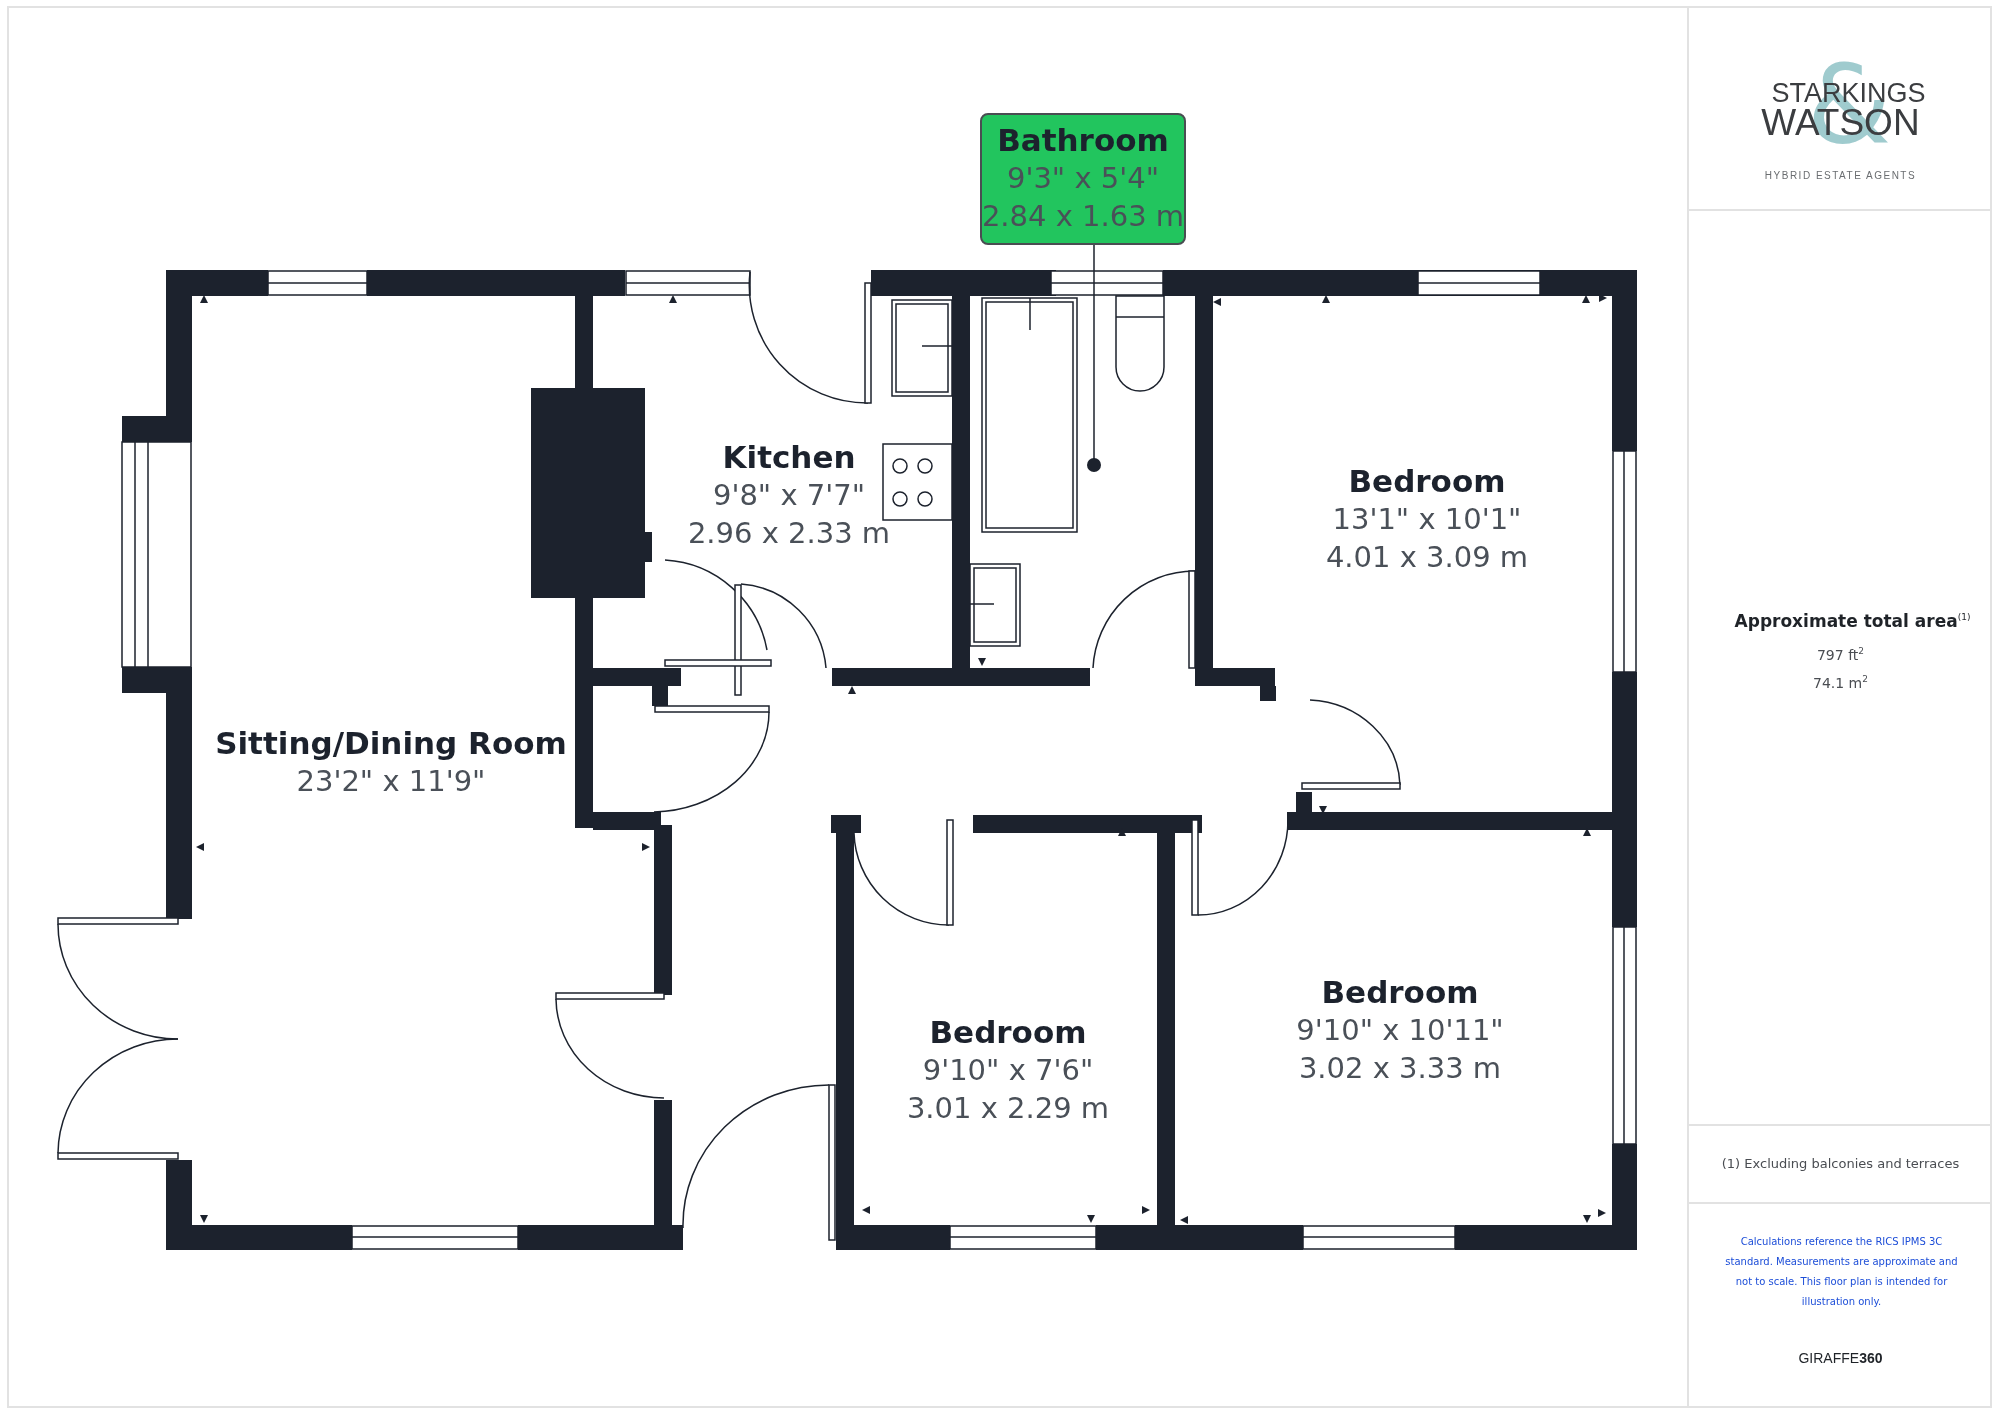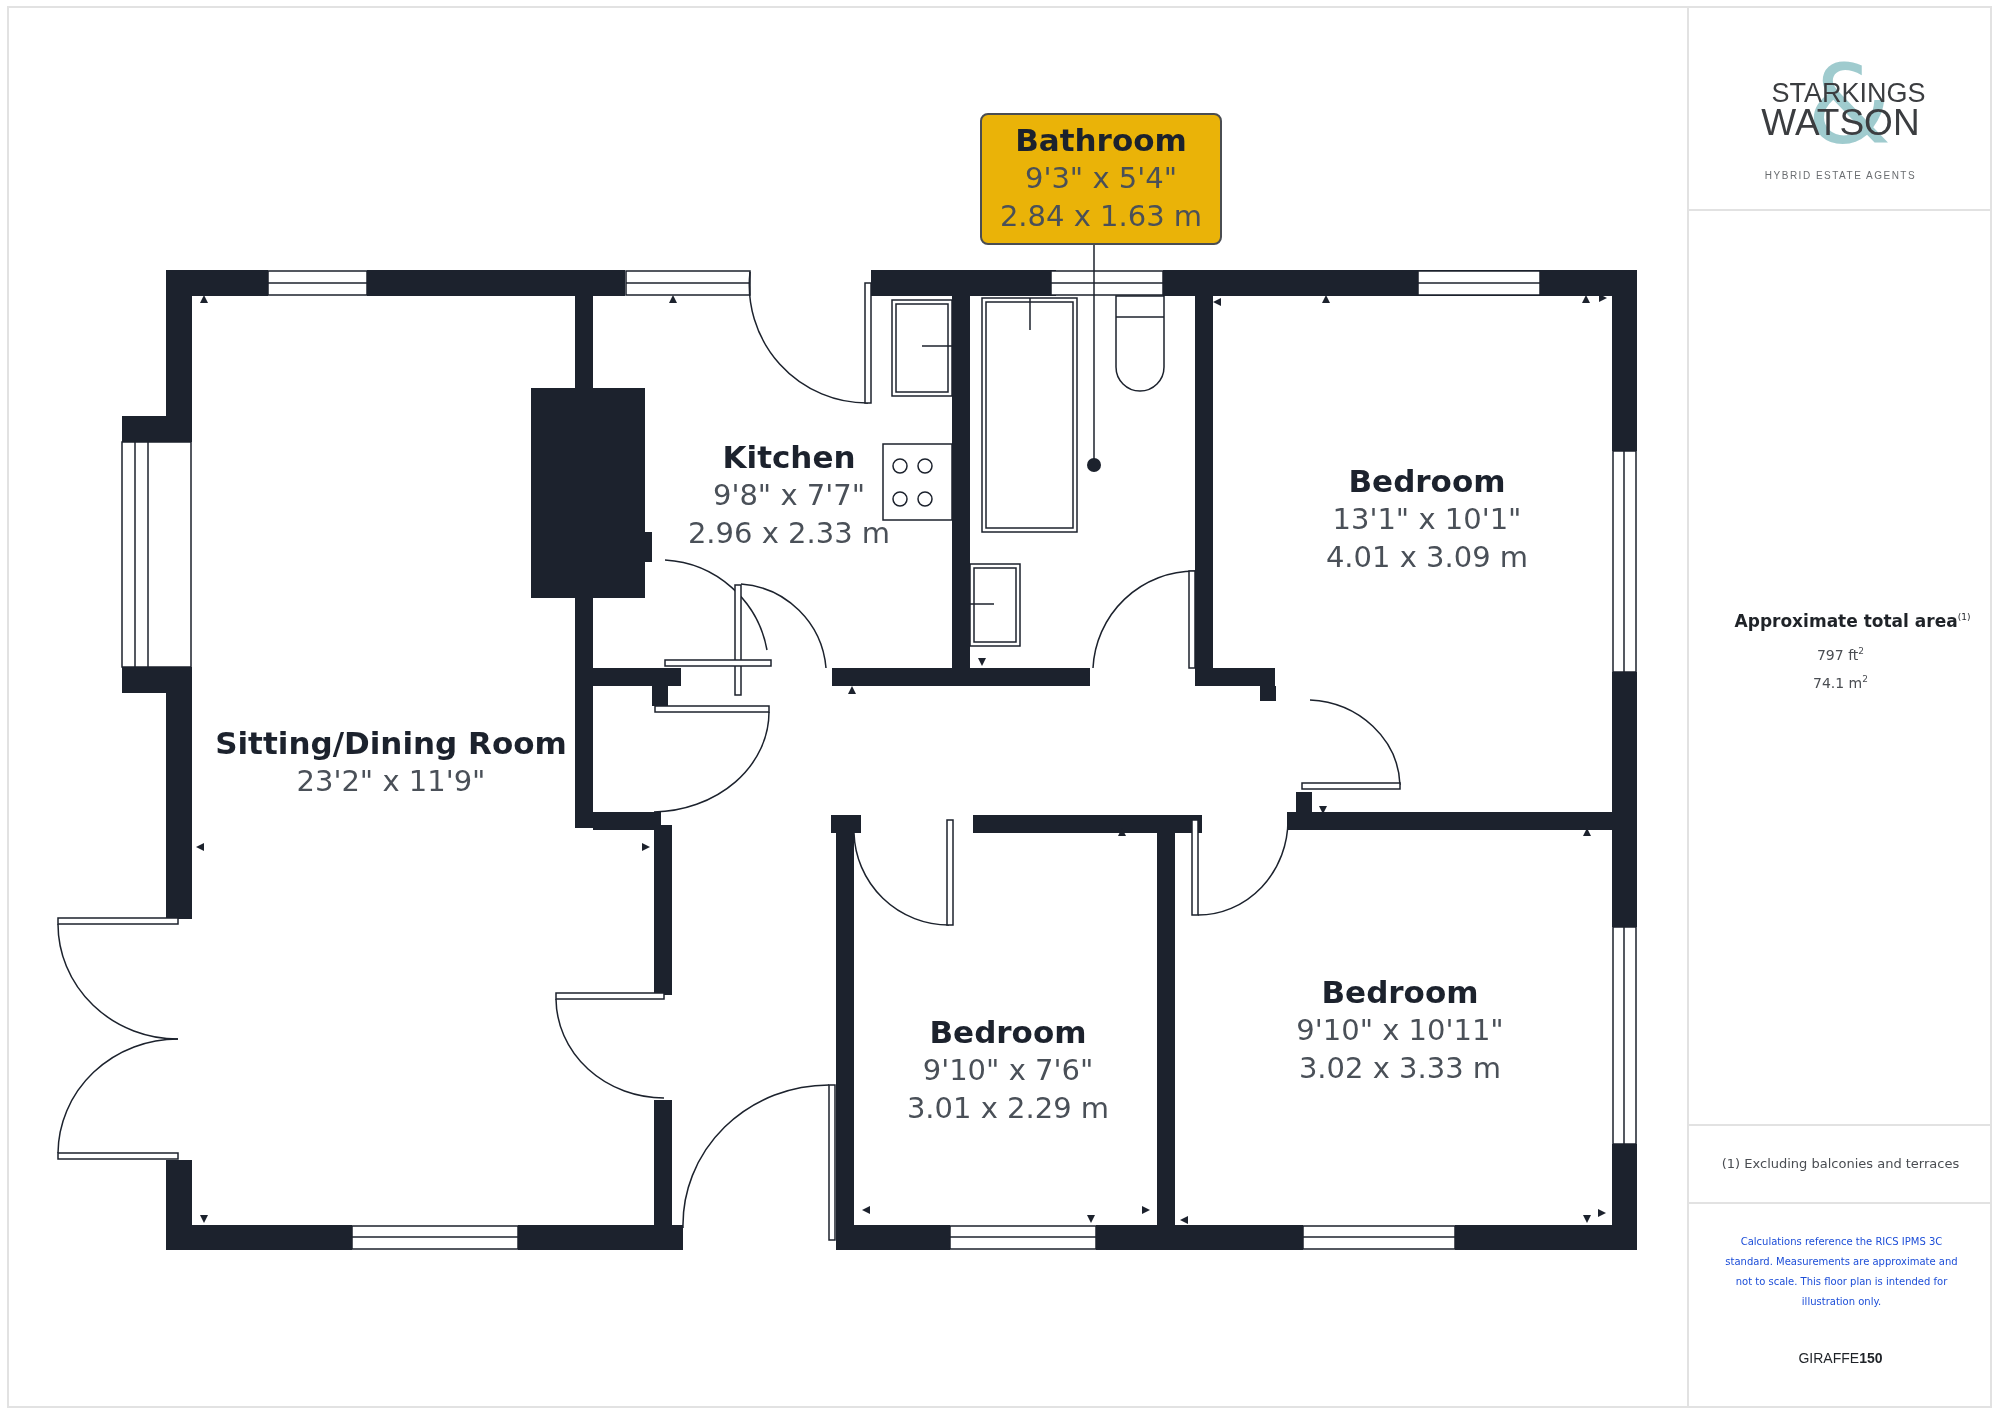--- a/index.html
+++ b/index.html
@@ -18,21 +18,21 @@
   .area-v { position: absolute; left: 0; width: 100%; text-align: center; font-size: 14px; color: #4a4d52; }
   .area-v sup { font-size: 9px; }
   .foot1 { position: absolute; left: 0; top: 1150px; width: 100%; text-align: center; font-size: 13px; color: #4a4d52; }
   .foot2 { position: absolute; left: 30px; top: 1226px; width: 245px; text-align: center; font-size: 10px; line-height: 20px; color: #1d4ed8; }
   .giraffe { position: absolute; left: 0; top: 1344px; width: 100%; text-align: center; font-size: 14px; color: #1f2328; font-family: "Liberation Sans", sans-serif; }
   .giraffe b { font-weight: bold; }
   svg.plan { position: absolute; left: 0; top: 0; }
   .lbl { position: absolute; text-align: center; transform: translateX(-50%); white-space: nowrap; }
   .lbl .name { font-weight: bold; color: #1c222d; font-size: 31px; line-height: 38px; font-family: "DejaVu Sans", sans-serif; }
   .lbl .dim { color: #4a5058; font-size: 29px; line-height: 38px; font-family: "DejaVu Sans", sans-serif; }
-  .bath-box { position: absolute; left: 980px; top: 113px; width: 242px; height: 132px; border: 2px solid #4a4d52; border-radius: 8px; background: #eab308; box-sizing: border-box; }
+  .bath-box { position: absolute; left: 980px; top: 113px; width: 206px; height: 132px; border: 2px solid #4a4d52; border-radius: 8px; background: #22c55e; box-sizing: border-box; }
   .bath-box .lbl { left: 50%; top: 6px; }
 </style>
 </head>
 <body>
 
 <div class="frame"></div>
 
 <svg class="plan" width="1687" height="1415" viewBox="0 0 1687 1415">
   <g fill="#1c222d" stroke="none">
 
@@ -263,14 +263,14 @@
       <div class="logo-tag">HYBRID ESTATE AGENTS</div>
     </div>
   </div>
   <div class="area-title"><span>Approximate total area</span><sup>(1)</sup></div>
   <div class="area-v" style="top:640px;"><span>797 ft</span><sup>2</sup></div>
   <div class="area-v" style="top:668px;"><span>74.1 m</span><sup>2</sup></div>
   <div class="panel-sec" style="top:1118px; height:0;"></div>
   <div class="foot1">(1) Excluding balconies and terraces</div>
   <div class="panel-sec" style="top:1196px; height:0;"></div>
   <div class="foot2">Calculations reference the RICS IPMS 3C standard. Measurements are approximate and not to scale. This floor plan is intended for illustration only.</div>
-  <div class="giraffe"><span>GIRAFFE</span><b>150</b></div>
+  <div class="giraffe"><span>GIRAFFE</span><b>360</b></div>
 </div>
 
 </body></html>

